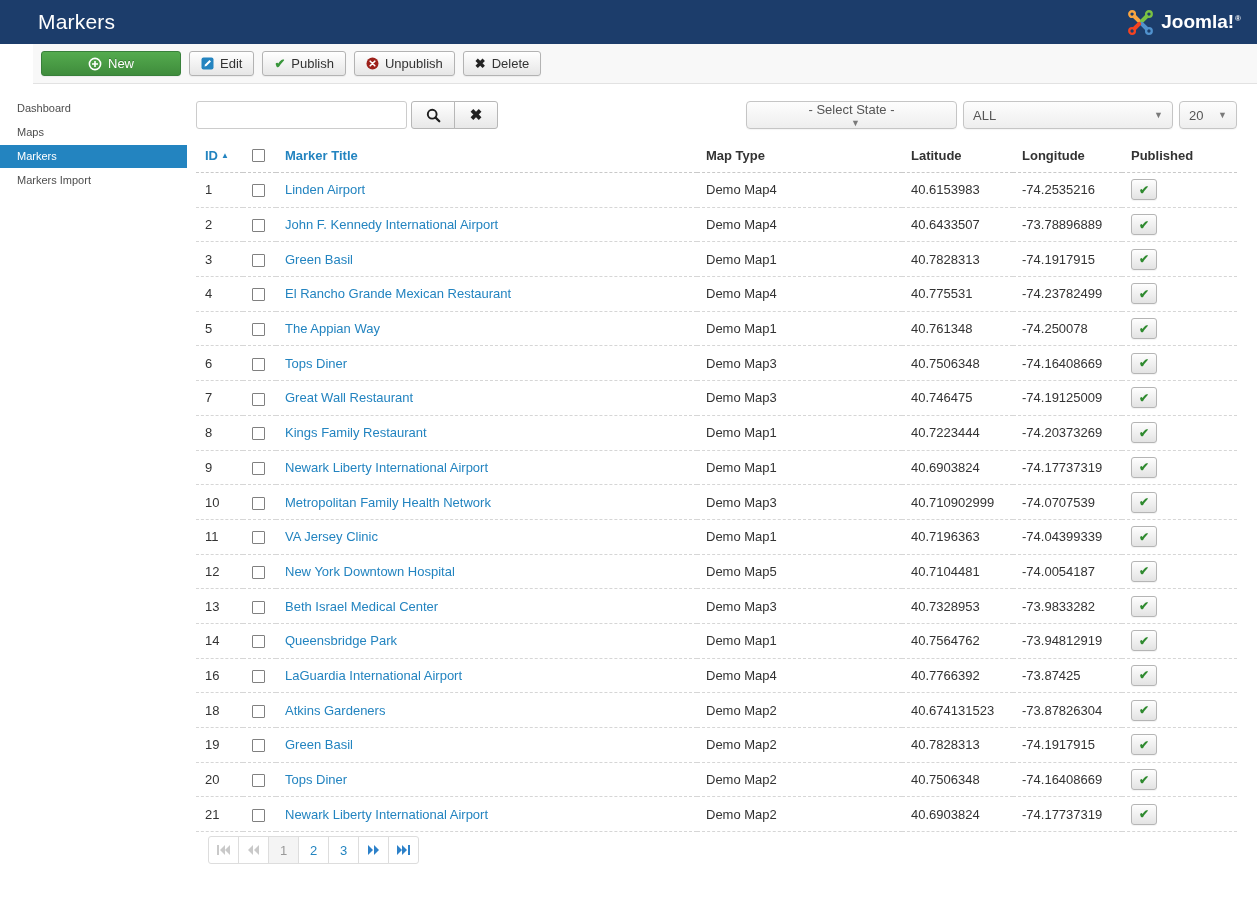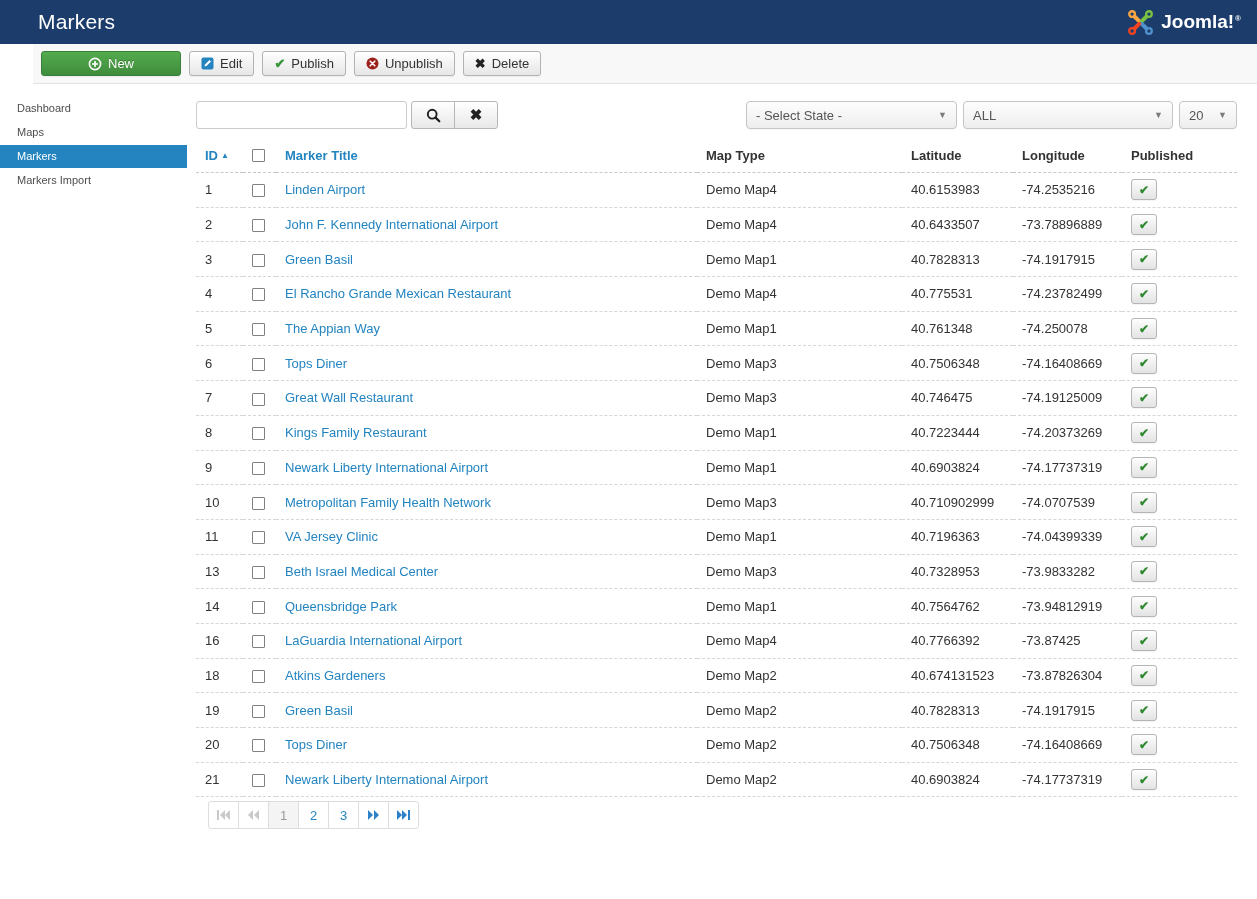--- a/index.html
+++ b/index.html
@@ -64,21 +64,21 @@
   .sbtn.first { border-radius: 3px 0 0 3px; }
   .sbtn.last { border-radius: 0 3px 3px 0; margin-left: -1px; }
   .selects { display: flex; gap: 6px; }
   .select {
     height: 28px; border: 1px solid #c5c5c5; border-radius: 4px;
     background: linear-gradient(#fdfdfd, #eeeeee);
     display: flex; align-items: center; justify-content: space-between;
     padding: 0 9px; font-size: 13px; color: #555; cursor: pointer;
     box-shadow: 0 1px 1px rgba(0,0,0,.04);
   }
-  .select-state { width: 211px; }
+  .select-state { width: 211px; flex-direction: column; }
   .select-map { width: 210px; }
   .select-limit { width: 58px; }
   .caret-down { font-size: 9px; color: #7a7a7a; margin-left: 8px; }
 
   
   table.grid { width: 100%; border-collapse: collapse; margin-top: 11px; table-layout: fixed; }
   .grid th {
     text-align: left; font-size: 13px; font-weight: bold; color: #333;
     padding: 8px 0 9px 9px; border-bottom: 1px dashed #c9c9c9; white-space: nowrap; margin-top: 7px;
   }
@@ -395,20 +395,33 @@
     <td class="c-map">Demo Map1</td>
     <td class="c-lat">40.7196363</td>
     <td class="c-lon">-74.04399339</td>
     <td class="c-pub">
       <button class="pub-btn">
         <span class="pub-check">✔</span>
       </button>
     </td>
   </tr>
 
+  <tr>
+    <td class="c-id">12</td>
+    <td class="c-check"><input type="checkbox" style=""></td>
+    <td class="c-title"><a href="#" class="link">New York Downtown Hospital</a></td>
+    <td class="c-map">Demo Map5</td>
+    <td class="c-lat">40.7104481</td>
+    <td class="c-lon">-74.0054187</td>
+    <td class="c-pub">
+      <button class="pub-btn">
+        <span class="pub-check">✔</span>
+      </button>
+    </td>
+  </tr>
 
   <tr>
     <td class="c-id">13</td>
     <td class="c-check"><input type="checkbox" style=""></td>
     <td class="c-title"><a href="#" class="link">Beth Israel Medical Center</a></td>
     <td class="c-map">Demo Map3</td>
     <td class="c-lat">40.7328953</td>
     <td class="c-lon">-73.9833282</td>
     <td class="c-pub">
       <button class="pub-btn">

